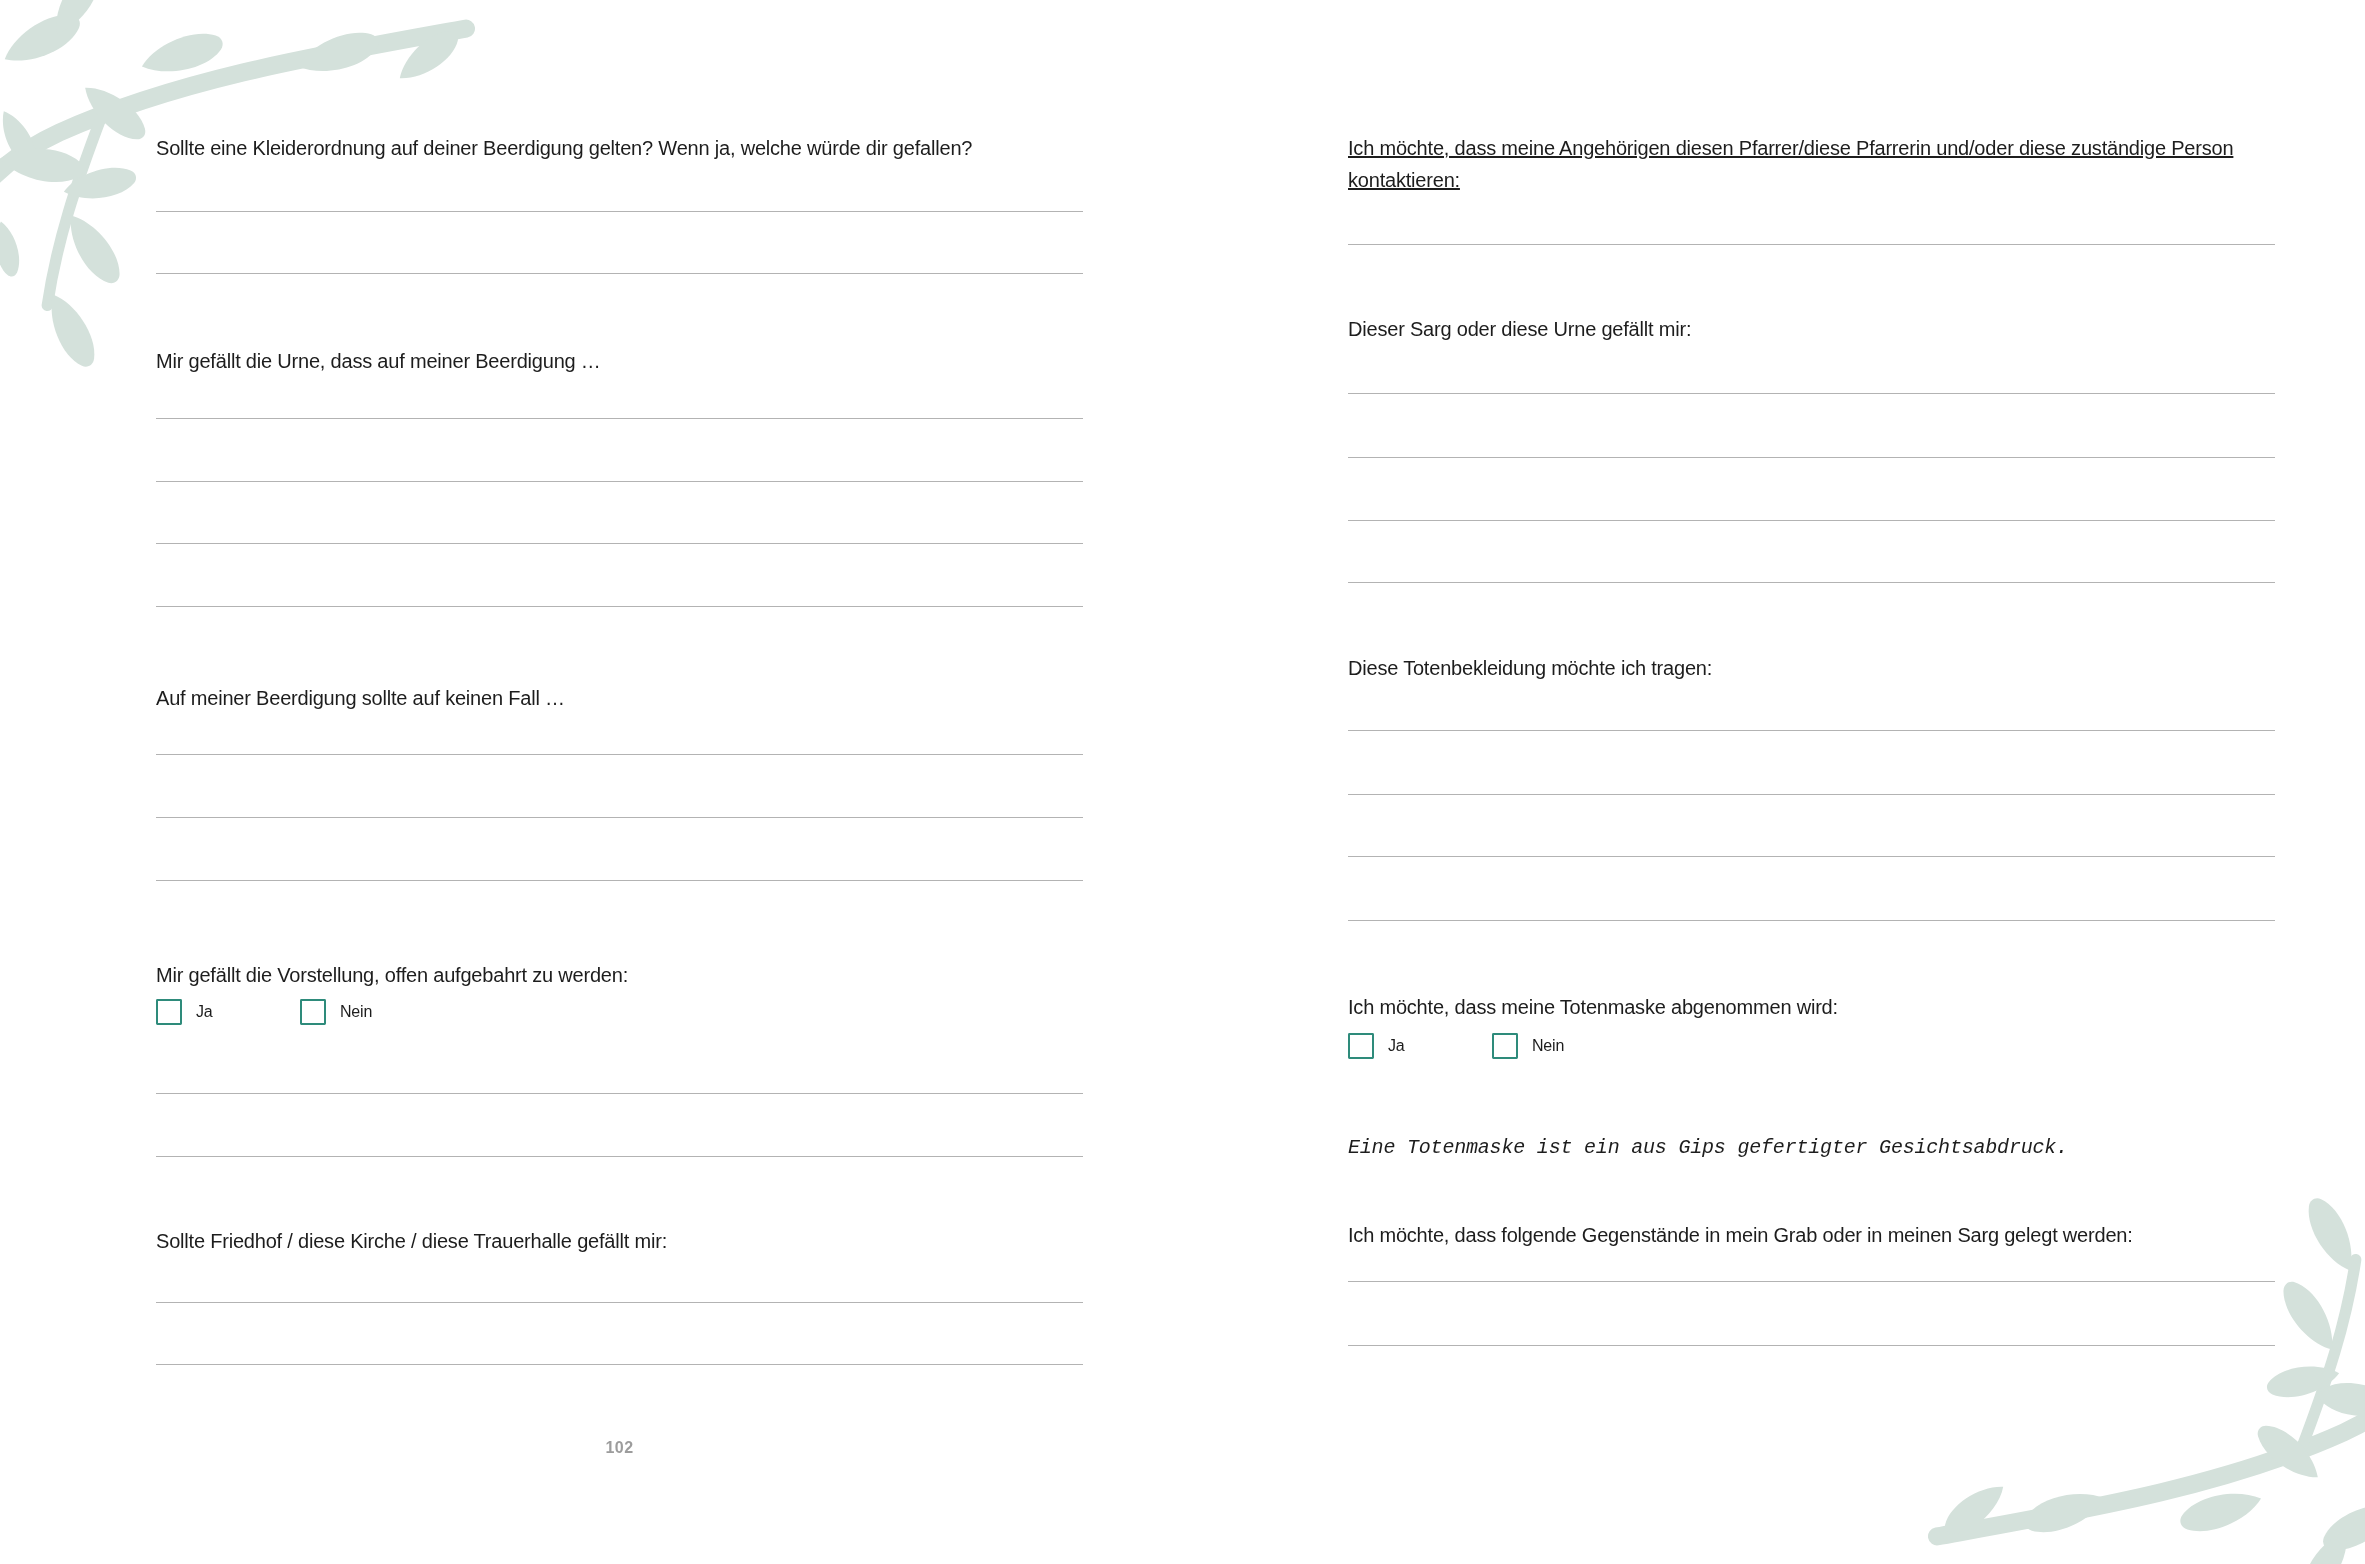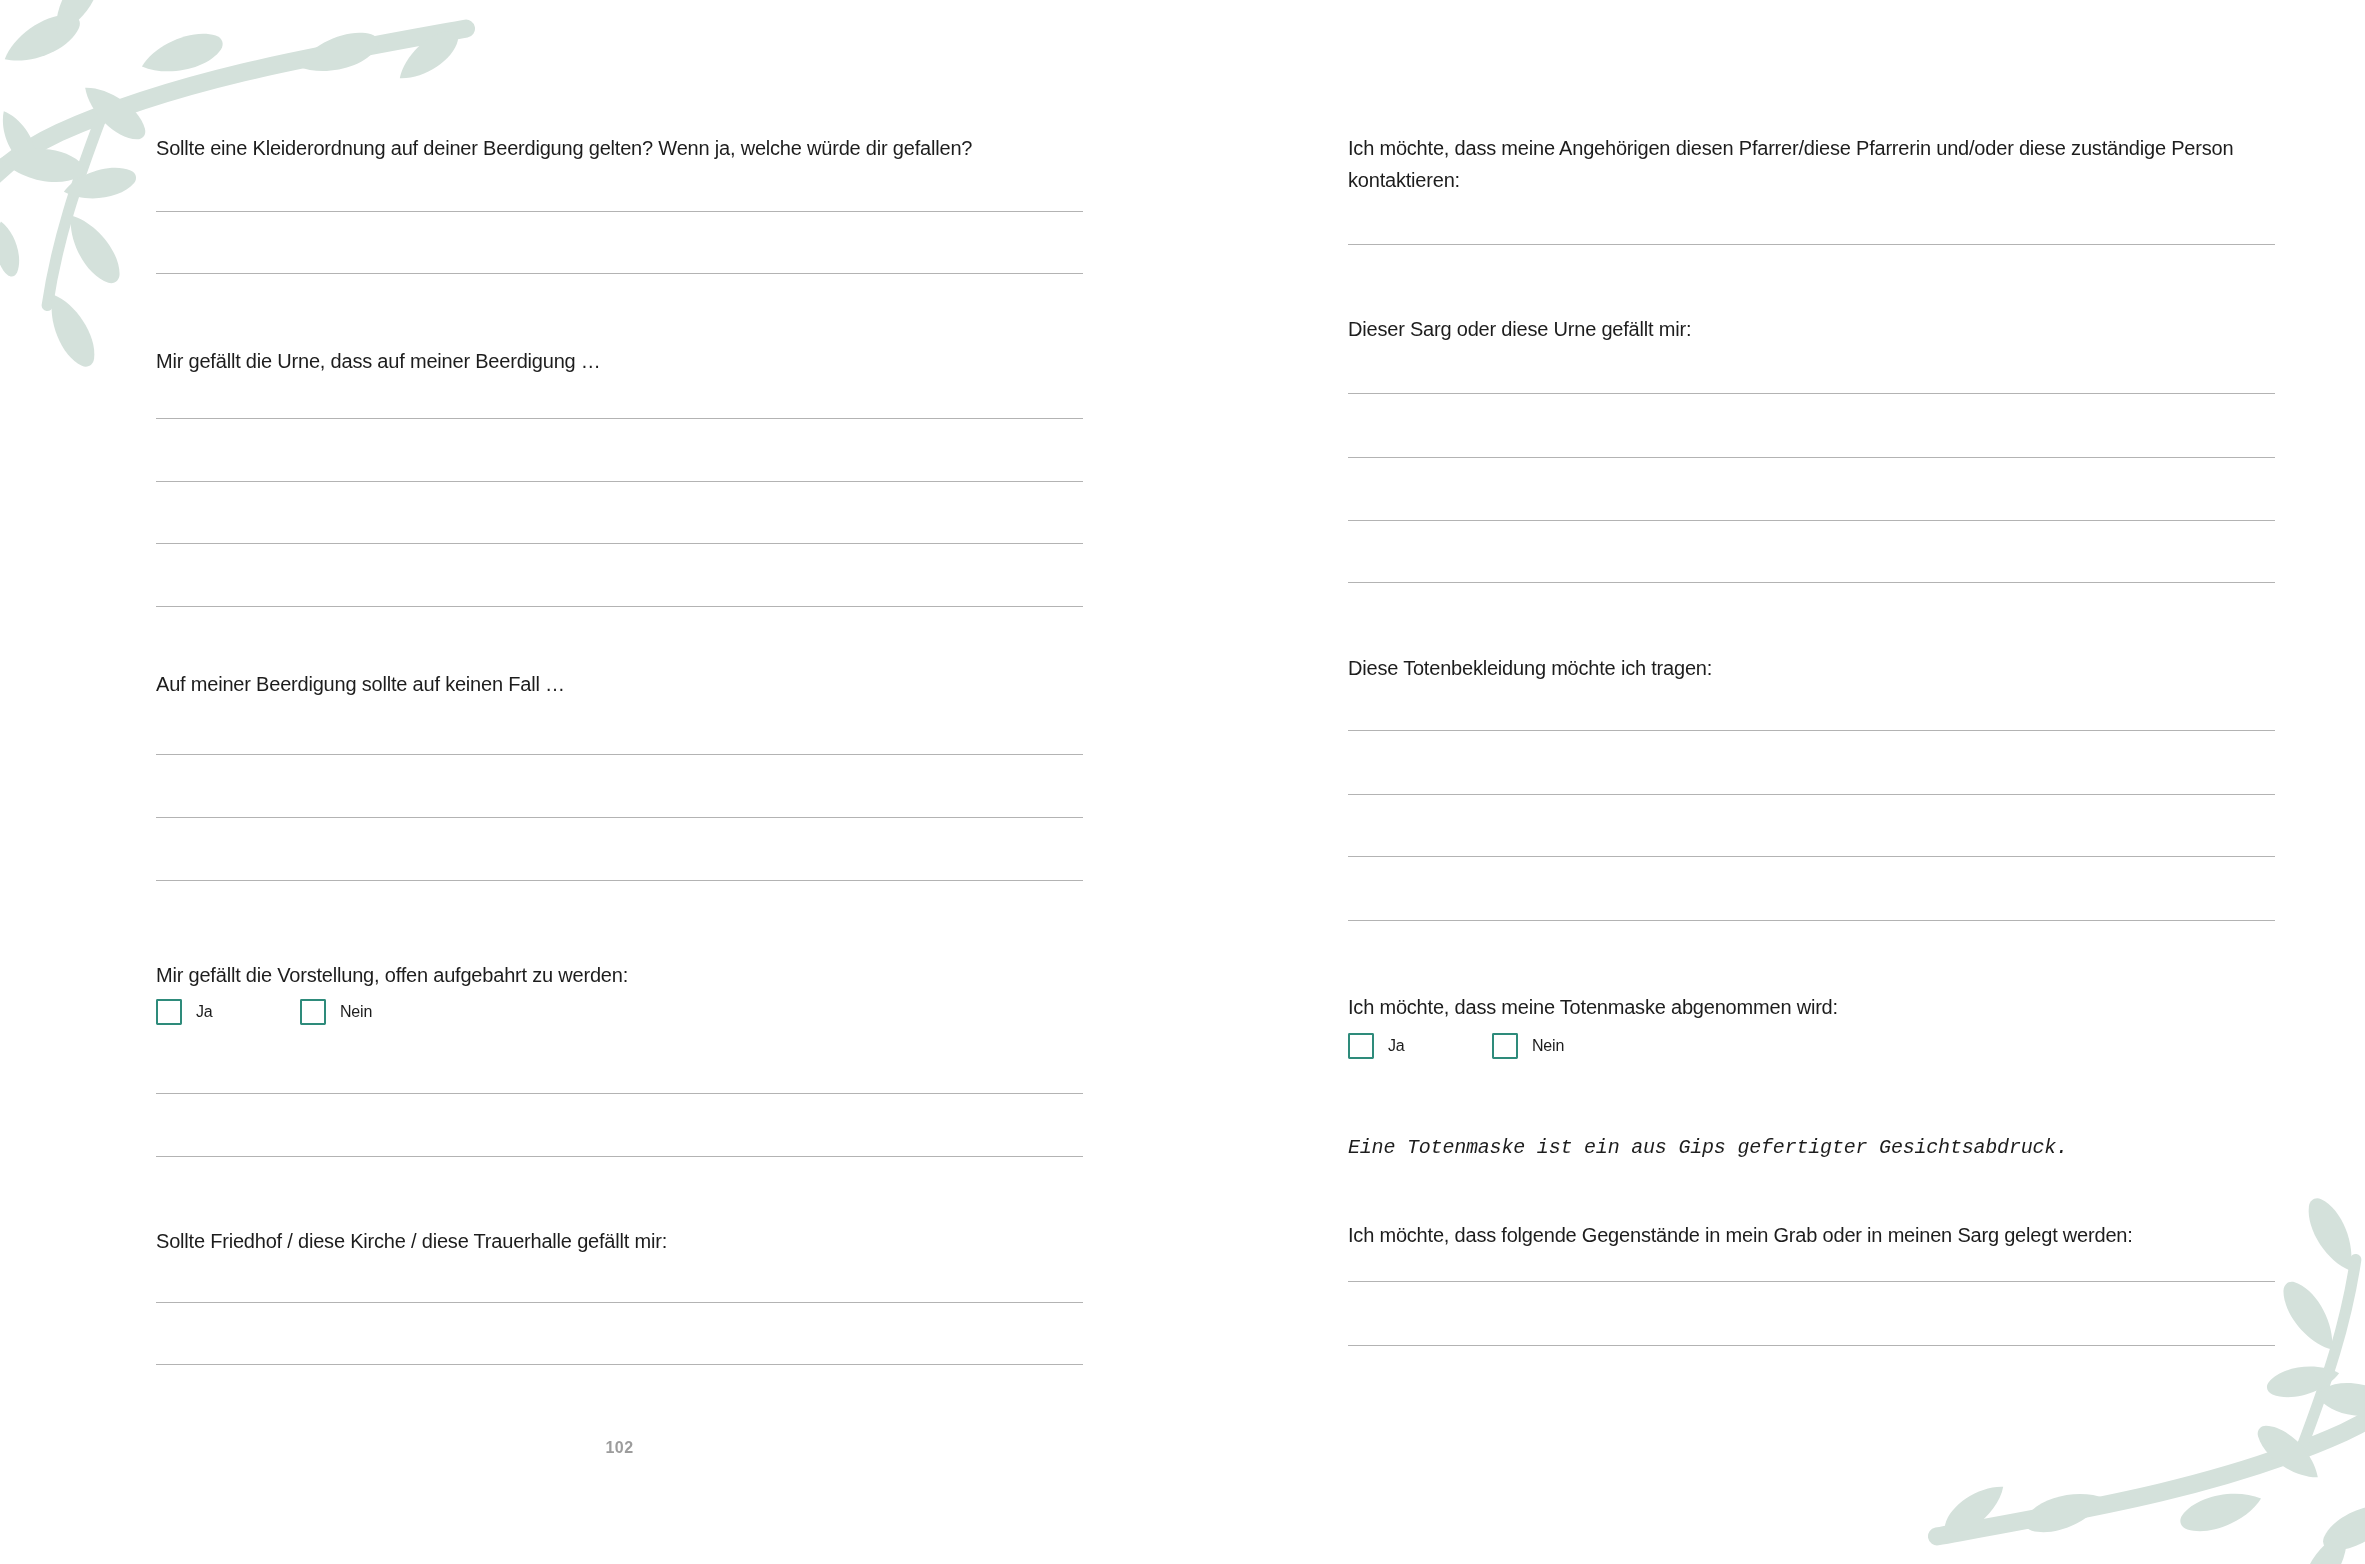--- a/index.html
+++ b/index.html
@@ -15,21 +15,21 @@
   svg.deco{position:absolute; left:0; top:0; width:2403px; height:1565px; pointer-events:none;}
   .leaf{fill:var(--leaf);}
   .branch{fill:none; stroke:var(--leaf); stroke-linecap:round;}
   .page-col{position:absolute; top:0; height:1131px; width:927px;}
   #left-col{left:156px;}
   #right-col{left:1348px;}
   .prompt{
     position:absolute; left:0; white-space:nowrap;
     font-size:20px; line-height:24px; letter-spacing:-0.2px; color:var(--text);
   }
-  .prompt .pline{white-space:nowrap;}
+  .prompt .pline{white-space:nowrap;text-decoration:underline;}
   .note{font-style:italic;font-family:Liberation Mono, monospace;}
   .lines-layer{position:absolute; left:0; top:0; right:0; bottom:0;}
   .answer-line{position:absolute; left:0; right:0; height:0; border-top:1.9px solid var(--line);}
   .checkbox-row{position:absolute; left:0; width:100%; height:26.5px;}
   .checkbox{
     position:absolute; left:0; top:0; width:25.5px; height:25.5px; box-sizing:border-box;
     border:2.4px solid var(--accent); background:#ffffff; border-radius:1.4px;
   }
   .cb-label{
     position:absolute; top:0; line-height:26.5px;
@@ -79,21 +79,21 @@
     </div>
 
   <div class="prompt" style="top:349px">Mir gefällt die Urne, dass auf meiner Beerdigung …</div>
   <div class="lines-layer">
       <div class="answer-line" style="top: 418px;"></div>
       <div class="answer-line" style="top: 481px;"></div>
       <div class="answer-line" style="top: 543px;"></div>
       <div class="answer-line" style="top: 606px;"></div>
     </div>
 
-  <div class="prompt" style="top:672px">Auf meiner Beerdigung sollte auf keinen Fall …</div>
+  <div class="prompt" style="top:686px">Auf meiner Beerdigung sollte auf keinen Fall …</div>
   <div class="lines-layer">
       <div class="answer-line" style="top: 754px;"></div>
       <div class="answer-line" style="top: 817px;"></div>
       <div class="answer-line" style="top: 880px;"></div>
     </div>
 
   <div class="prompt" style="top:963px">Mir gefällt die Vorstellung, offen aufgebahrt zu werden:</div>
   <div class="checkbox-row" style="top:999px">
     <span class="checkbox"></span>
     <span class="cb-label" style="left:40px">Ja</span>

